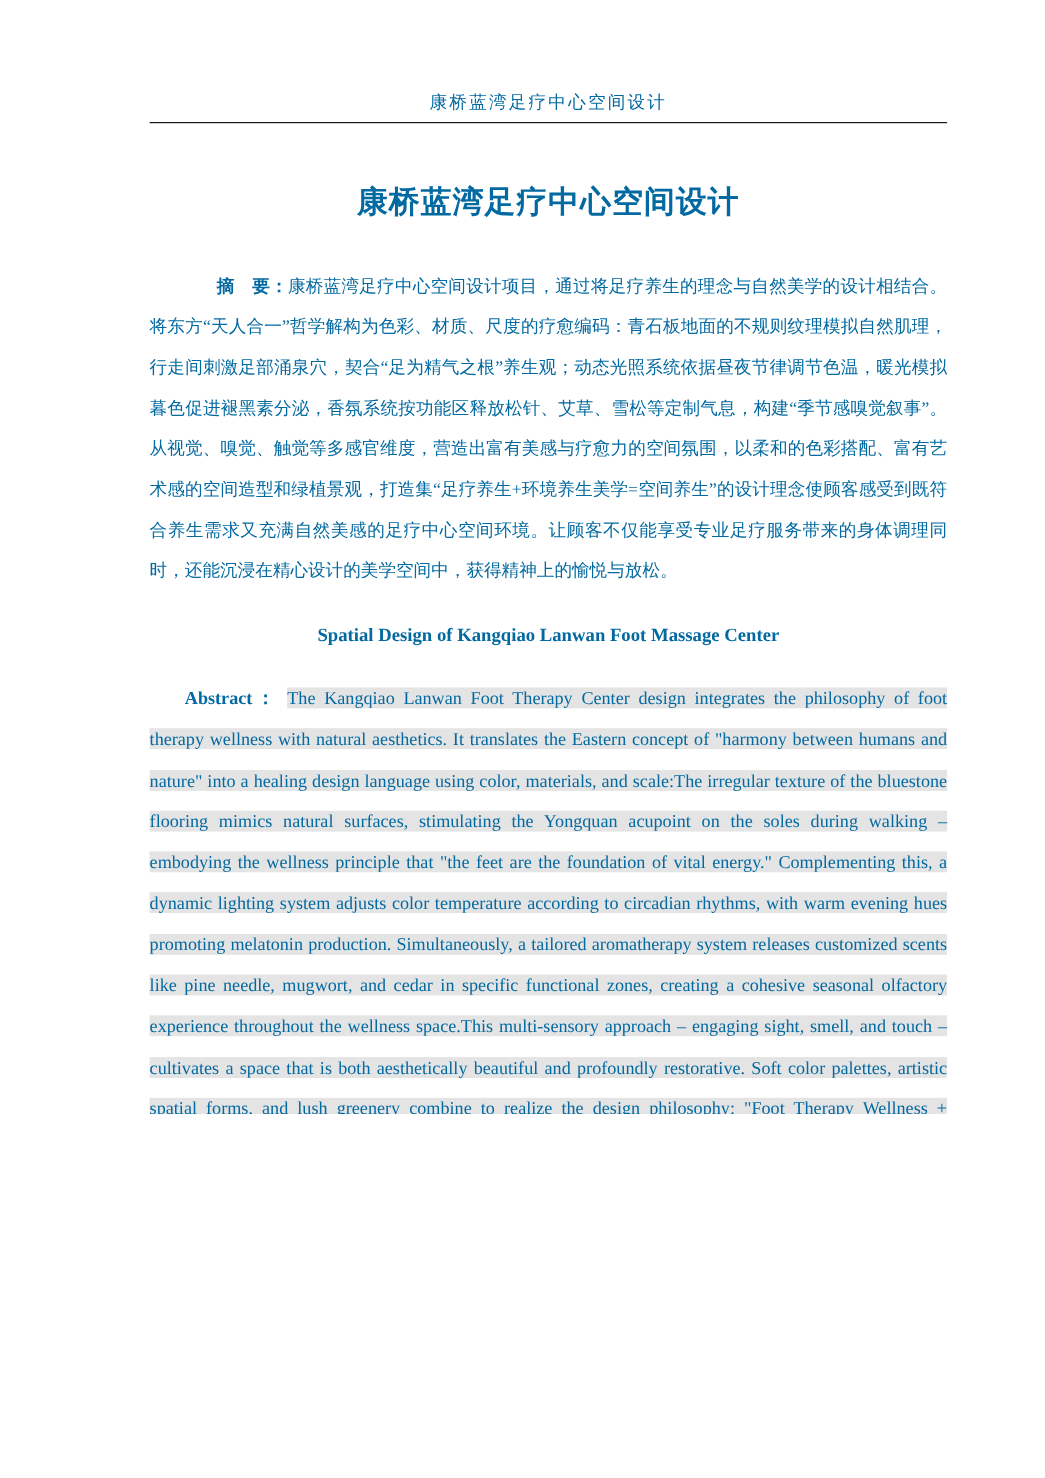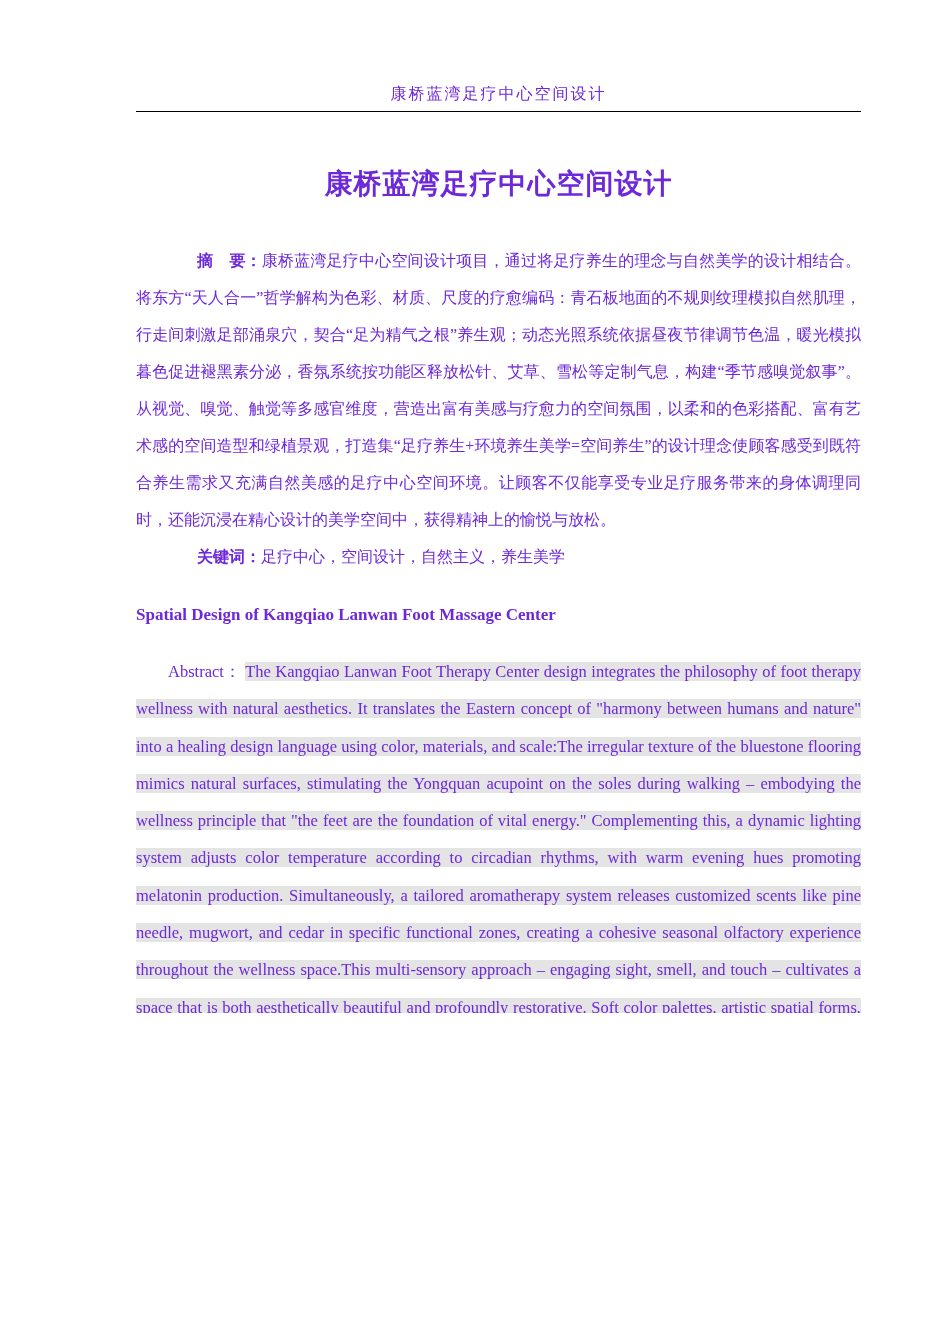--- a/index.html
+++ b/index.html
@@ -7,21 +7,21 @@
     padding: 0;
     background: #ffffff;
   }
   .page {
     position: relative;
     width: 950px;
     height: 1013px;
     background: #ffffff;
     box-sizing: border-box;
     font-family: "Liberation Serif", serif;
-    color: #6d28d9;
+    color: #0369a1;
     overflow: hidden;
   }
   .content {
     padding-left: 136px;
     padding-right: 89px;
   }
   .page-header {
     margin-top: 84px;
     margin-left: 136px;
     margin-right: 89px;
@@ -55,33 +55,34 @@
     margin-left: 29px;
   }
   .cn-keywords {
     margin: 0;
     font-size: 16px;
     line-height: 37px;
     text-indent: 32px;
   }
   .en-title {
     margin: 28px 0 26px 0;
+    text-align: center;
     font-size: 17px;
     font-weight: bold;
     line-height: 24px;
   }
   .en-abstract {
     margin: 0;
     font-size: 16.5px;
     line-height: 37.3px;
     text-align: justify;
     text-indent: 32px;
   }
   .en-abstract .label {
-    font-weight: normal;
+    font-weight: bold;
   }
   .hl {
     background-color: var(--hl, #e4e4e4);
   }
   .page-footer {
     position: absolute;
     top: 1226px;
     left: 0;
     width: 770px; 
     text-align: center;
@@ -96,21 +97,20 @@
   <div class="page-header">
     <span>康桥蓝湾足疗中心空间设计</span>
   </div>
 
   <div class="content">
 
     <h1 class="doc-title">康桥蓝湾足疗中心空间设计</h1>
 
     <p class="cn-abstract"><span class="label">摘　要：</span><span>康桥蓝湾足疗中心空间设计项目，通过将足疗养生的理念与自然美学的设计相结合。将东方“天人合一”哲学解构为色彩、材质、尺度的疗愈编码：青石板地面的不规则纹理模拟自然肌理，行走间刺激足部涌泉穴，契合“足为精气之根”养生观；动态光照系统依据昼夜节律调节色温，暖光模拟暮色促进褪黑素分泌，香氛系统按功能区释放松针、艾草、雪松等定制气息，构建“季节感嗅觉叙事”。从视觉、嗅觉、触觉等多感官维度，营造出富有美感与疗愈力的空间氛围，以柔和的色彩搭配、富有艺术感的空间造型和绿植景观，打造集“足疗养生+环境养生美学=空间养生”的设计理念使顾客感受到既符合养生需求又充满自然美感的足疗中心空间环境。让顾客不仅能享受专业足疗服务带来的身体调理同时，还能沉浸在精心设计的美学空间中，获得精神上的愉悦与放松。</span></p>
 
-    <p class="cn-keywords"><span class="label">关键词：</span><span>足疗中心，空间设计，自然主义，养生美学</span></p>
 
     <h2 class="en-title">Spatial Design of Kangqiao Lanwan Foot Massage Center</h2>
 
     <p class="en-abstract"><span class="label">Abstract：</span> <span class="hl">The Kangqiao Lanwan Foot Therapy Center design integrates the philosophy of foot therapy wellness with natural aesthetics. It translates the Eastern concept of "harmony between humans and nature" into a healing design language using color, materials, and scale:The irregular texture of the bluestone flooring mimics natural surfaces, stimulating the Yongquan acupoint on the soles during walking – embodying the wellness principle that "the feet are the foundation of vital energy." Complementing this, a dynamic lighting system adjusts color temperature according to circadian rhythms, with warm evening hues promoting melatonin production. Simultaneously, a tailored aromatherapy system releases customized scents like pine needle, mugwort, and cedar in specific functional zones, creating a cohesive seasonal olfactory experience throughout the wellness space.This multi-sensory approach – engaging sight, smell, and touch – cultivates a space that is both aesthetically beautiful and profoundly restorative. Soft color palettes, artistic spatial forms, and lush greenery combine to realize the design philosophy: "Foot Therapy Wellness + Environmental Healing Aesthetics =</span></p>
 
   </div>
 
   <div class="page-footer">
     <span>1</span>
   </div>

